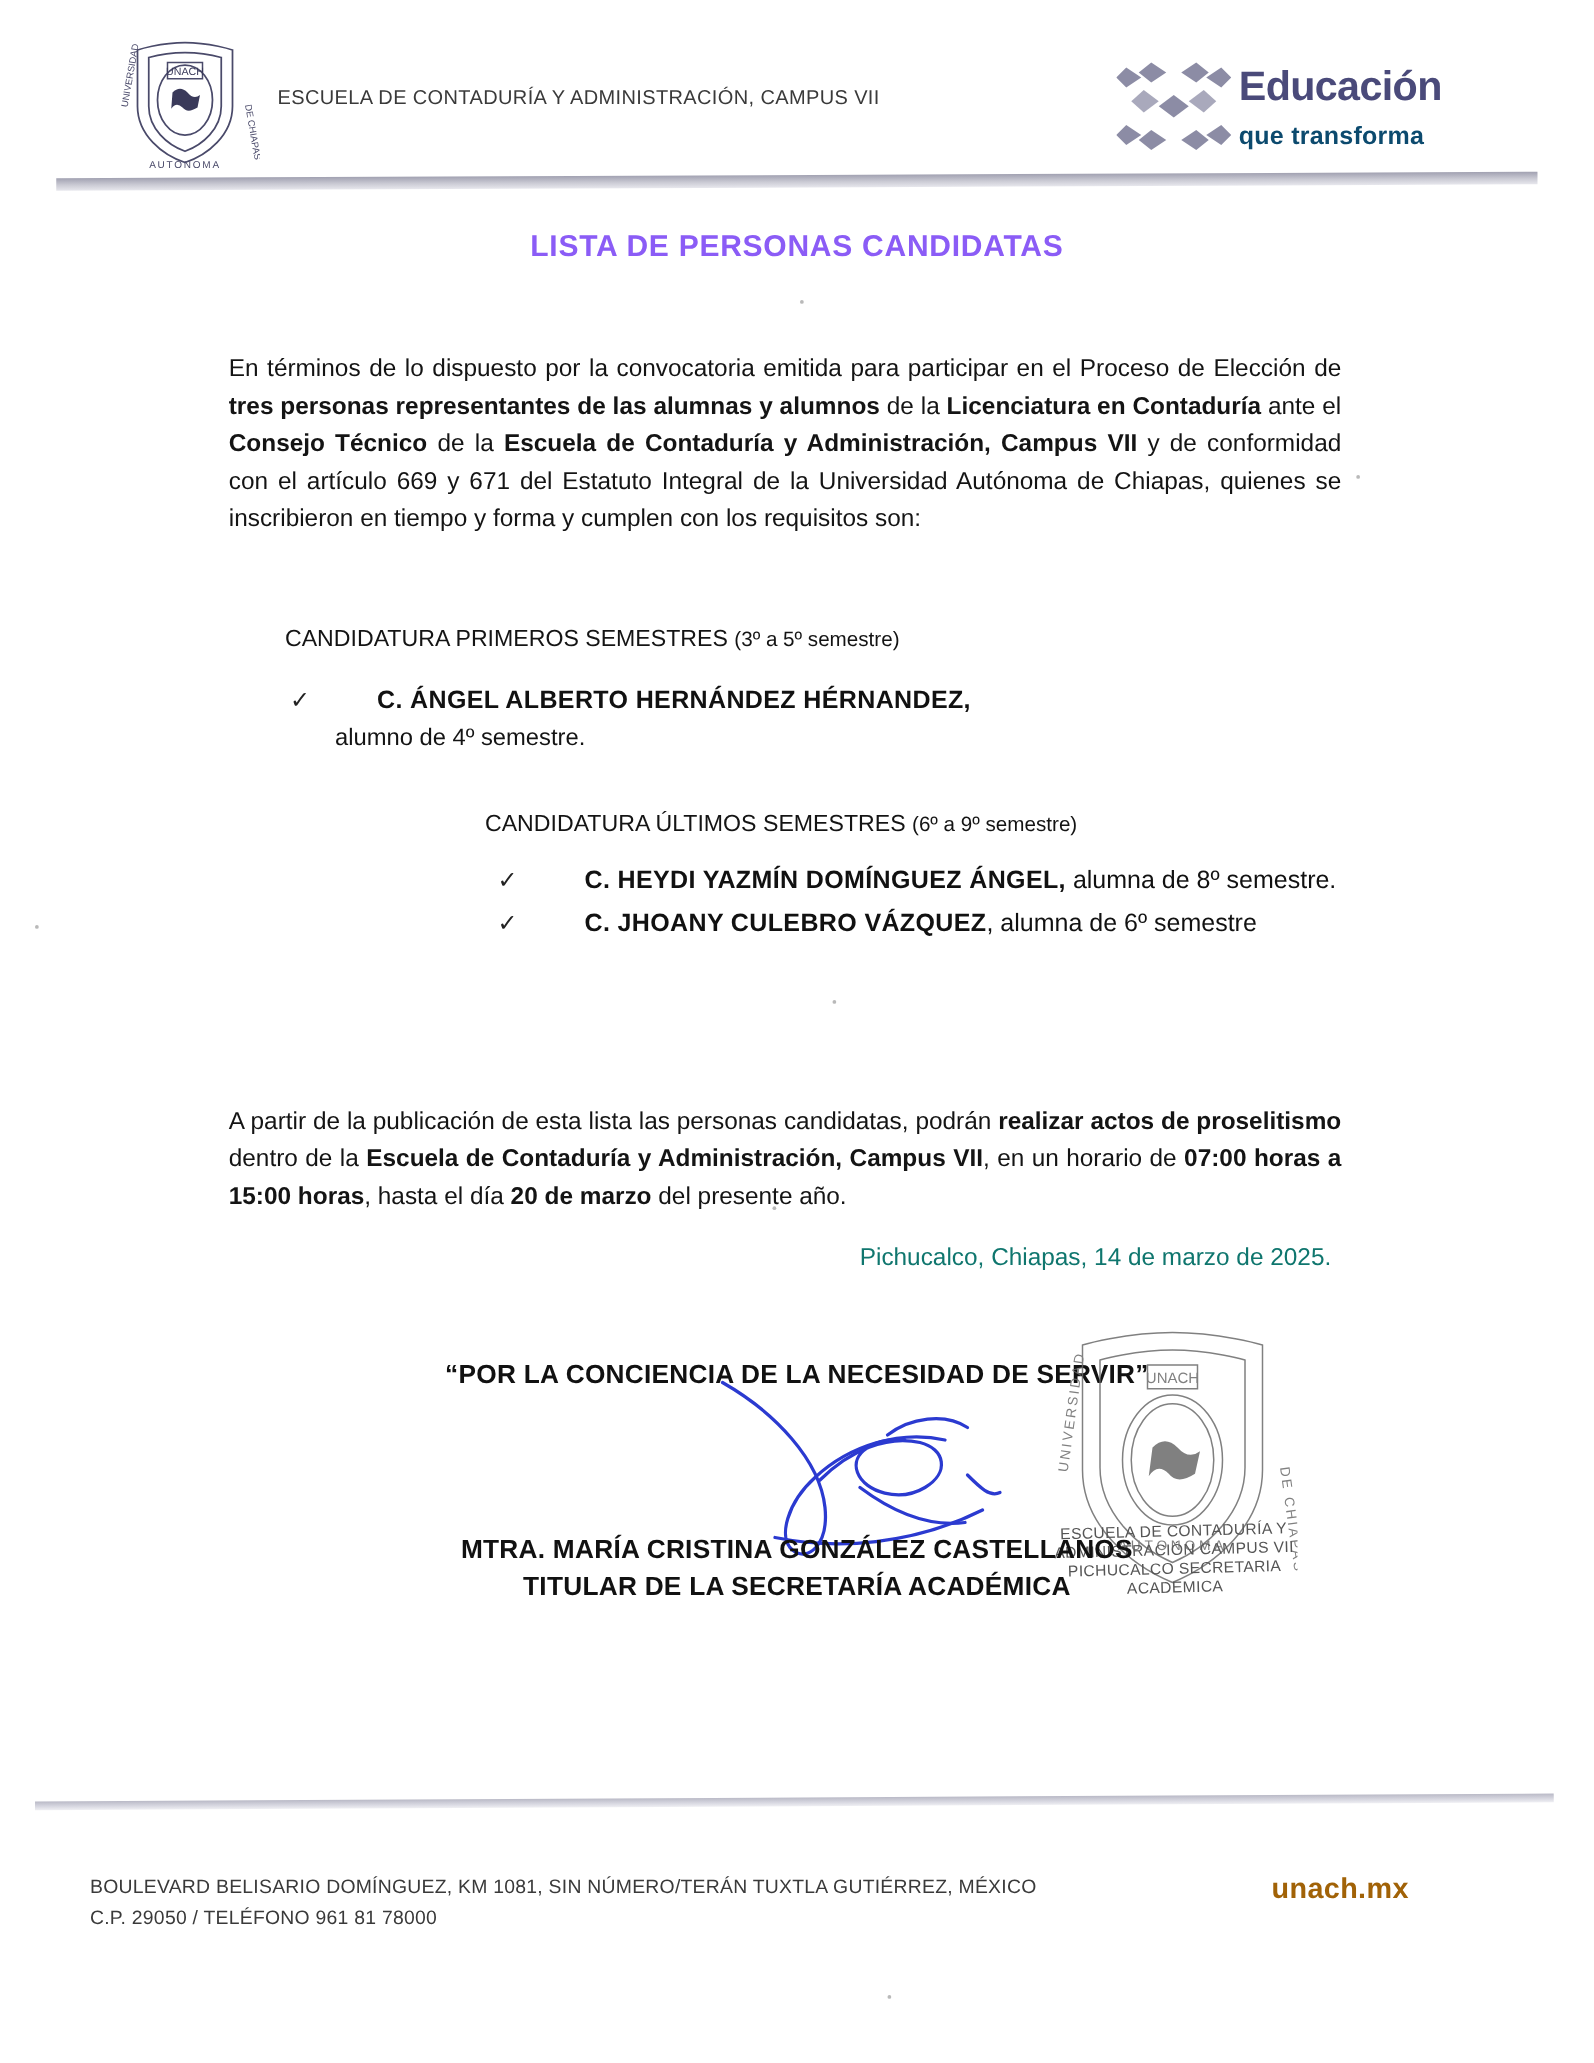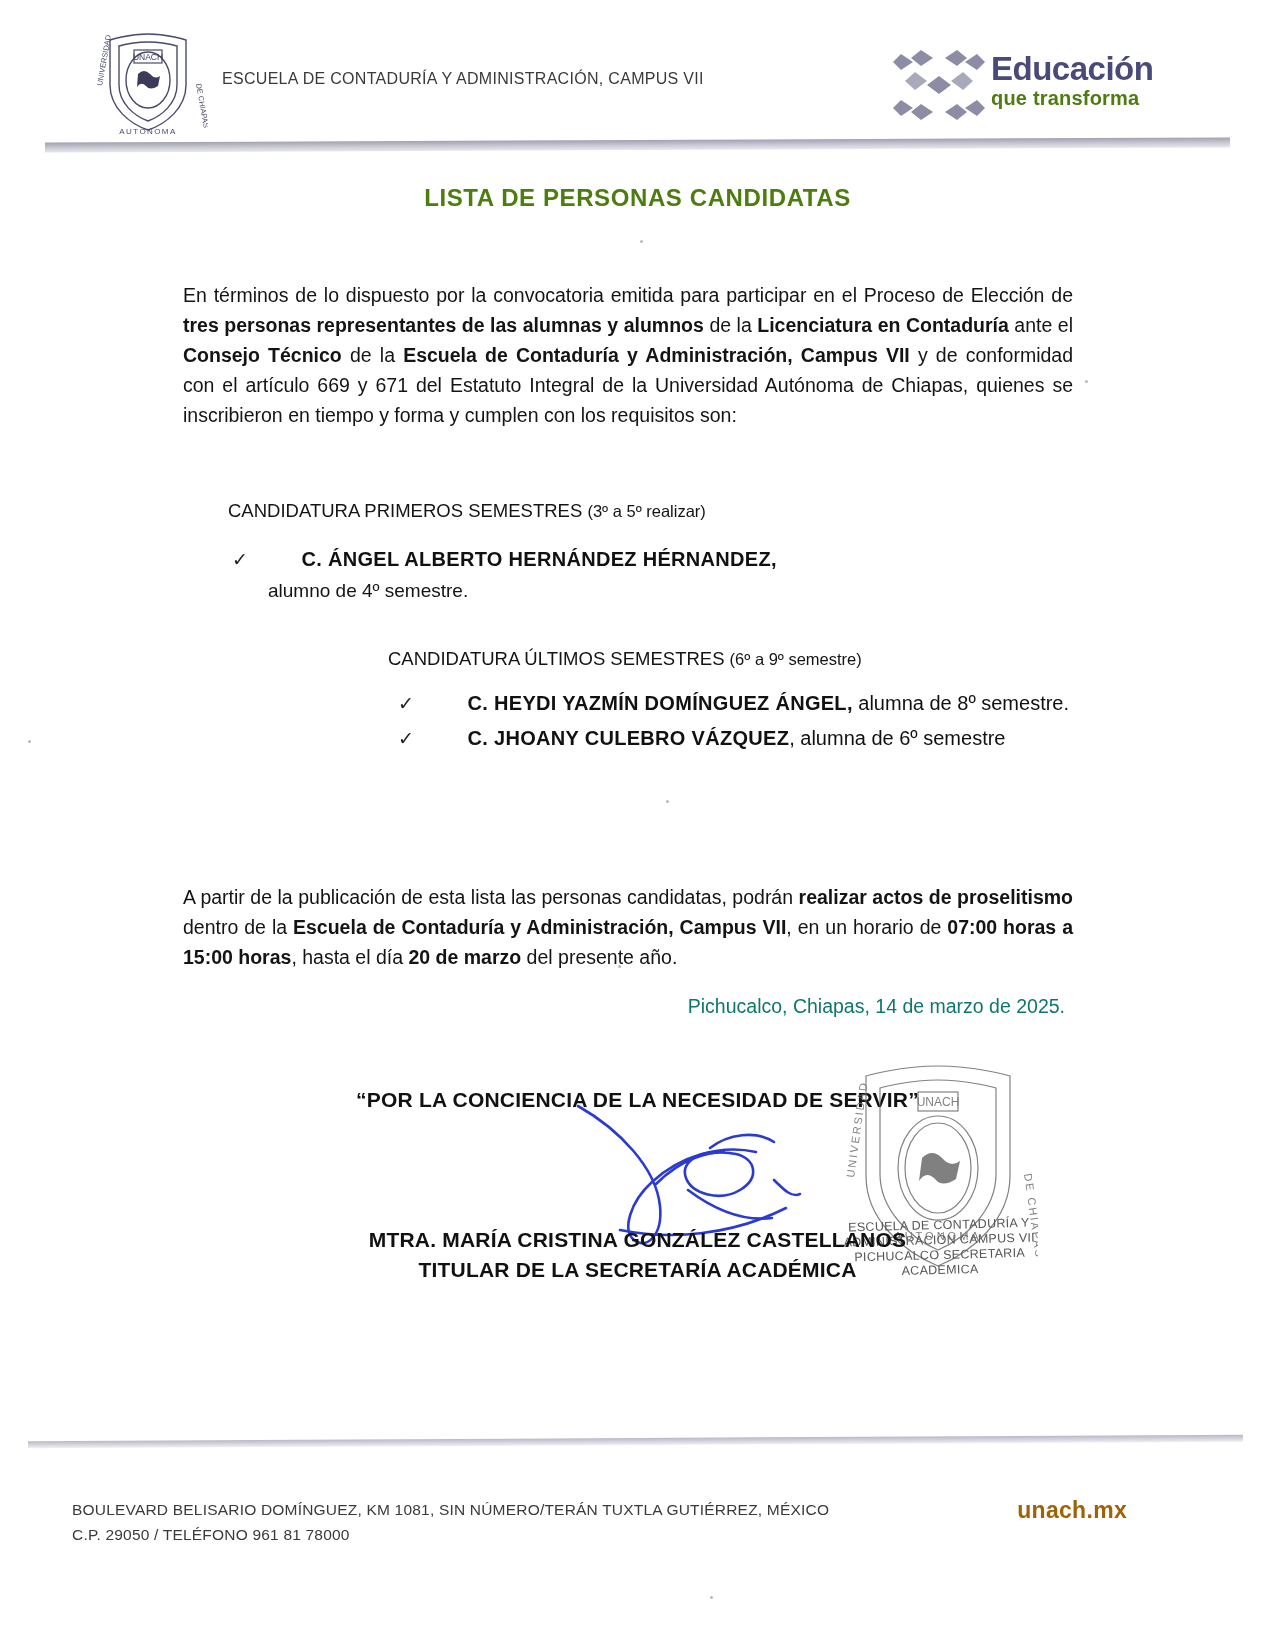--- a/index.html
+++ b/index.html
@@ -73,23 +73,23 @@
   .edu-text .l1 {
     font-size: 33px;
     font-weight: bold;
     color: #4a4a7a;
     letter-spacing: -0.5px;
     line-height: 1;
   }
   .edu-text .l2 {
     font-size: 20px;
     font-weight: bold;
-    color: #4d7c0f;
+    color: #0c4a6e;
     letter-spacing: 0.2px;
-    margin-top: 3px;
+    margin-top: 14px;
     line-height: 1;
   }
 
   .header-rule {
     position: absolute;
     left: 45px;
     top: 140px;
     width: 1185px;
     height: 10px;
     background: linear-gradient(180deg,#9c9cad 0%, #c8c8d2 55%, #e6e6ec 100%);
@@ -100,21 +100,21 @@
   
   .doc-title {
     position: absolute;
     top: 184px;
     left: 0;
     width: 1275px;
     text-align: center;
     font-size: 24px;
     font-weight: bold;
     letter-spacing: 0.6px;
-    color: #4d7c0f;
+    color: #8b5cf6;
   }
 
   .para {
     position: absolute;
     left: 183px;
     width: 890px;
     font-size: 19.5px;
     line-height: 30px;
     text-align: justify;
     color: #141414;
@@ -321,21 +321,21 @@
 </div>
 
 <div class="header-rule"></div>
 
 <div class="doc-title">LISTA DE PERSONAS CANDIDATAS</div>
 
 <div class="para" id="intro-para">En términos de lo dispuesto por la convocatoria emitida para participar en el Proceso de Elección de <b>tres personas representantes de las alumnas y alumnos</b> de la <b>Licenciatura en Contaduría</b> ante el <b>Consejo Técnico</b> de la <b>Escuela de Contaduría y Administración, Campus VII</b> y de conformidad con el artículo 669 y 671 del Estatuto Integral de la Universidad Autónoma de Chiapas, quienes se inscribieron en tiempo y forma y cumplen con los requisitos son:</div>
 
 <div class="section-label" id="first-sem-label">
   <span>CANDIDATURA PRIMEROS SEMESTRES</span>
-  <span class="small">(3º a 5º realizar)</span>
+  <span class="small">(3º a 5º semestre)</span>
 </div>
 
 <div class="cand-item" id="cand-1">
   <span class="check">✓</span>
   <span class="cand-name">C. ÁNGEL ALBERTO HERNÁNDEZ HÉRNANDEZ,</span>
 </div>
 <div id="cand-1-sub">alumno de 4º semestre.</div>
 
 <div class="section-label" id="last-sem-label">
   <span>CANDIDATURA ÚLTIMOS SEMESTRES</span>

